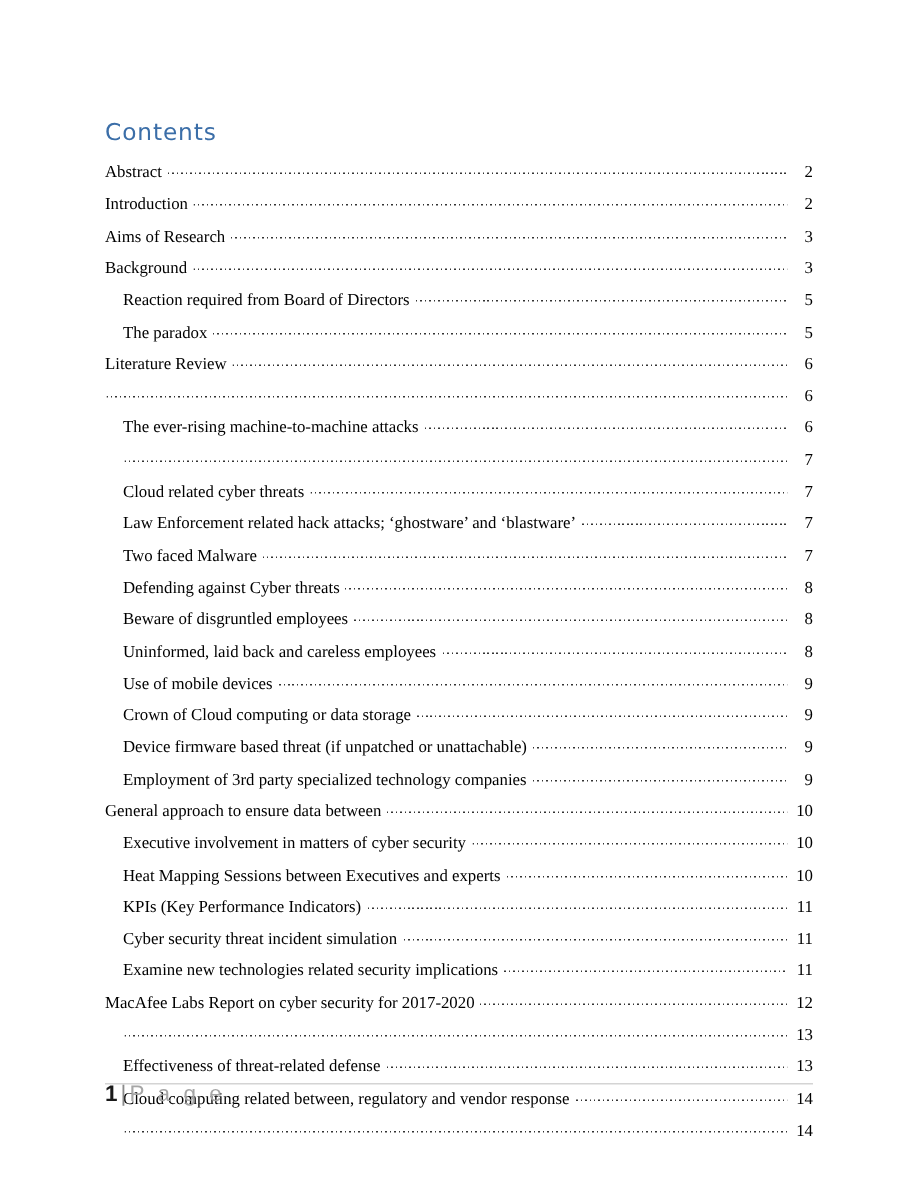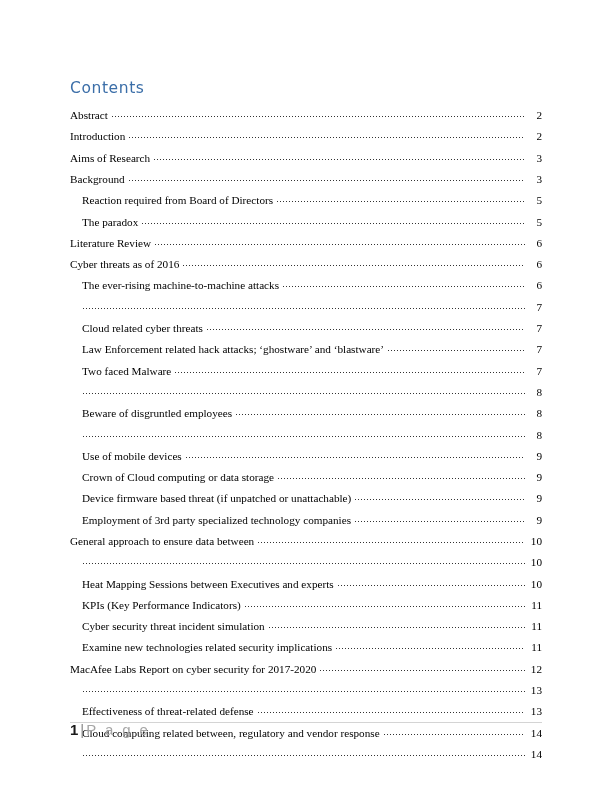--- a/index.html
+++ b/index.html
@@ -162,21 +162,20 @@
           <span class="toc-title">The paradox</span>
           <span class="toc-leader"></span>
           <span class="toc-page">5</span>
         </li>
         <li class="toc-row lvl1">
           <span class="toc-title">Literature Review</span>
           <span class="toc-leader"></span>
           <span class="toc-page">6</span>
         </li>
         <li class="toc-row lvl1">
-          <span class="toc-title">Cyber threats as of 2016</span>
           <span class="toc-leader"></span>
           <span class="toc-page">6</span>
         </li>
         <li class="toc-row lvl2">
           <span class="toc-title">The ever-rising machine-to-machine attacks</span>
           <span class="toc-leader"></span>
           <span class="toc-page">6</span>
         </li>
         <li class="toc-row lvl2">
           <span class="toc-leader"></span>
@@ -191,29 +190,31 @@
           <span class="toc-title">Law Enforcement related hack attacks; ‘ghostware’ and ‘blastware’</span>
           <span class="toc-leader"></span>
           <span class="toc-page">7</span>
         </li>
         <li class="toc-row lvl2">
           <span class="toc-title">Two faced Malware</span>
           <span class="toc-leader"></span>
           <span class="toc-page">7</span>
         </li>
         <li class="toc-row lvl2">
+          <span class="toc-title">Defending against Cyber threats</span>
           <span class="toc-leader"></span>
           <span class="toc-page">8</span>
         </li>
         <li class="toc-row lvl2">
           <span class="toc-title">Beware of disgruntled employees</span>
           <span class="toc-leader"></span>
           <span class="toc-page">8</span>
         </li>
         <li class="toc-row lvl2">
+          <span class="toc-title">Uninformed, laid back and careless employees</span>
           <span class="toc-leader"></span>
           <span class="toc-page">8</span>
         </li>
         <li class="toc-row lvl2">
           <span class="toc-title">Use of mobile devices</span>
           <span class="toc-leader"></span>
           <span class="toc-page">9</span>
         </li>
         <li class="toc-row lvl2">
           <span class="toc-title">Crown of Cloud computing or data storage</span>
@@ -229,20 +230,21 @@
           <span class="toc-title">Employment of 3rd party specialized technology companies</span>
           <span class="toc-leader"></span>
           <span class="toc-page">9</span>
         </li>
         <li class="toc-row lvl1">
           <span class="toc-title">General approach to ensure data between</span>
           <span class="toc-leader"></span>
           <span class="toc-page">10</span>
         </li>
         <li class="toc-row lvl2">
+          <span class="toc-title">Executive involvement in matters of cyber security</span>
           <span class="toc-leader"></span>
           <span class="toc-page">10</span>
         </li>
         <li class="toc-row lvl2">
           <span class="toc-title">Heat Mapping Sessions between Executives and experts</span>
           <span class="toc-leader"></span>
           <span class="toc-page">10</span>
         </li>
         <li class="toc-row lvl2">
           <span class="toc-title">KPIs (Key Performance Indicators)</span>

